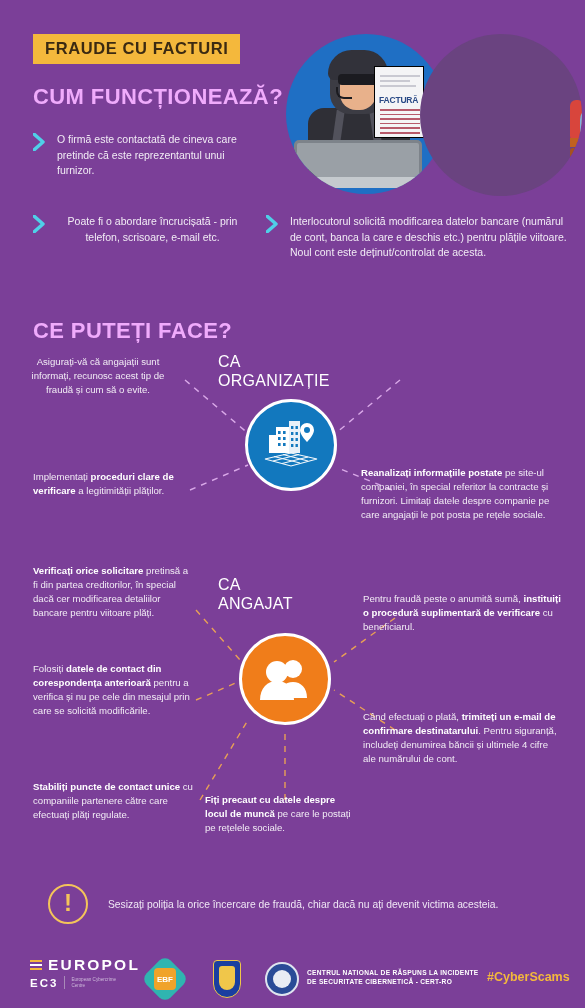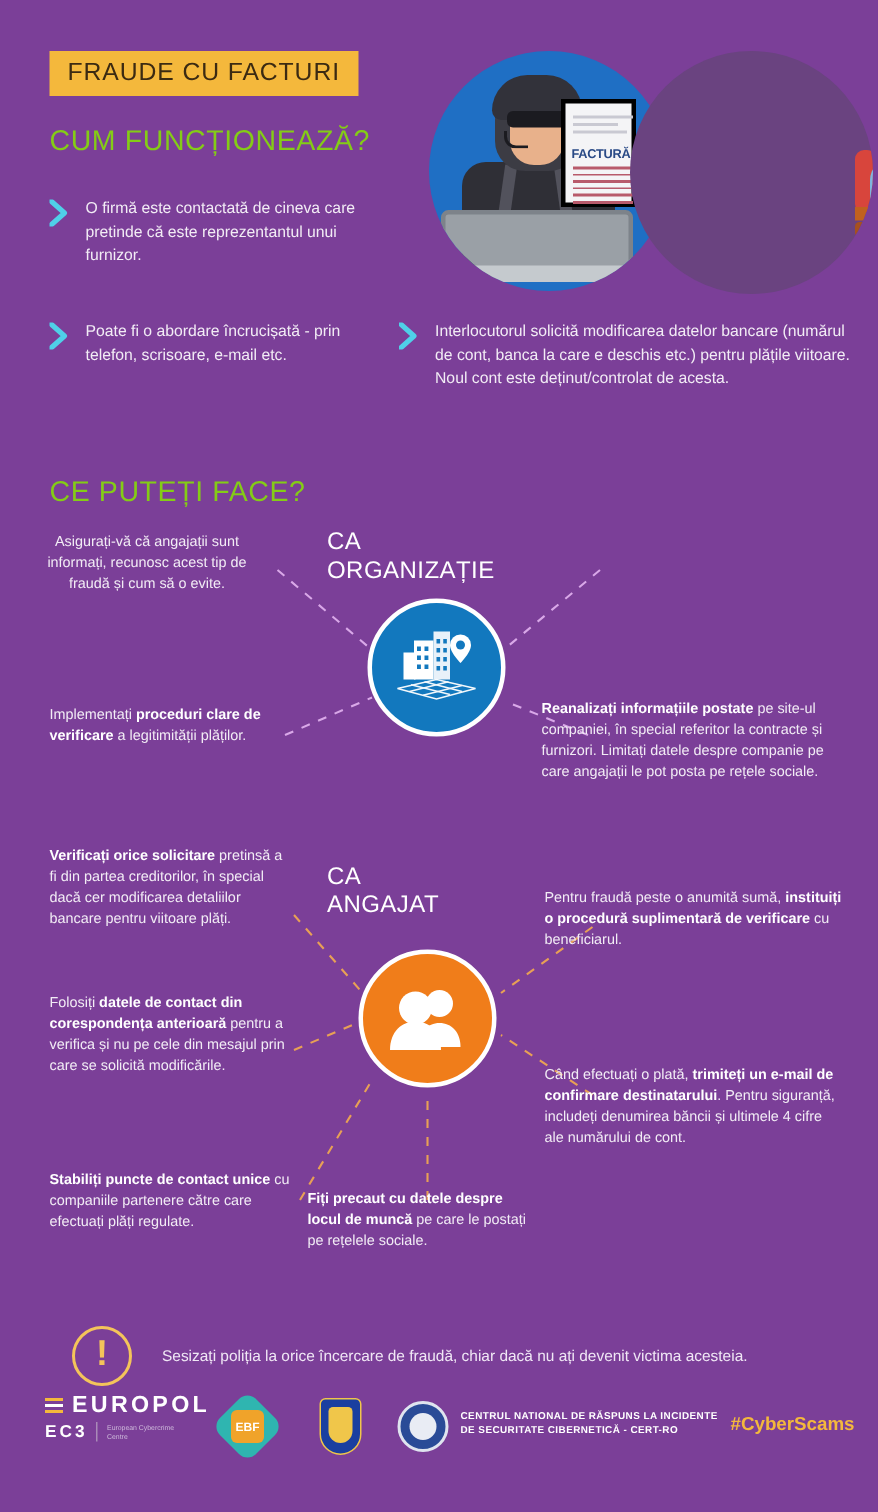--- a/index.html
+++ b/index.html
@@ -13,29 +13,30 @@
     position: relative;
     width: 585px; height: 1008px;
     background: #7b3f98;
   }
 
   
   .title-badge {
     position: absolute; left: 33px; top: 34px;
     background: #f4b83c;
     color: #3b2a12;
-    font-size: 16.5px; font-weight: normal;
+    font-size: 16.5px; font-weight: bold;
     letter-spacing: 0.6px;
     padding: 5px 12px 6px 12px;
   }
   .section-head {
     position: absolute;
-    color: #84cc16;
-    font-size: 19px;
+    color: #f0abfc;
+    font-size: 22px;
     letter-spacing: 0.4px;
+    font-weight: bold;
   }
   #head-how { left: 33px; top: 84px; }
   #head-what { left: 33px; top: 318px; }
 
   
   .hero { position: absolute; left: 272px; top: 28px; width: 312px; height: 172px; }
   .hero-circle-blue {
     position: absolute; left: 14px; top: 6px;
     width: 160px; height: 160px; border-radius: 50%;
     background: #1f6fc4; overflow: hidden;
@@ -75,21 +76,21 @@
   .laptop {
     position: absolute; left: 8px; top: 106px; width: 128px; height: 46px;
     background: #9aa0a6; border-radius: 5px; border: 3px solid #7d838a;
   }
   .laptop-base {
     position: absolute; left: 2px; top: 143px; width: 140px; height: 11px;
     background: #c5cace; border-radius: 3px;
   }
   .invoice {
     position: absolute; left: 88px; top: 32px; width: 50px; height: 72px;
-    background: #f4f4f6; border: 3px solid #000000;
+    background: #f4f4f6; border: 1px solid #000000;
   }
   .inv-line { position: absolute; left: 5px; height: 2px; background: #c9c9d2; }
   .inv-title {
     position: absolute; left: 4px; top: 28px;
     font-size: 8.5px; font-weight: bold; color: #2a4a86; letter-spacing: -0.2px;
   }
   .inv-rowgrid { position: absolute; left: 5px; top: 42px; width: 40px; }
   .inv-rowgrid div { height: 1.6px; background: #b85a6b; margin-bottom: 3px; }
   .desk {
     position: absolute; left: 150px; top: 104px; width: 152px; height: 9px; background: #c1611f;
@@ -98,21 +99,21 @@
   .emp-body { position: absolute; left: 160px; top: 72px; width: 76px; height: 42px; background: #7fb4de; border-radius: 14px 14px 0 0; }
   .chair { position: absolute; left: 150px; top: 66px; width: 14px; height: 42px; background: #d8453c; border-radius: 6px; }
   .chair-seat { position: absolute; left: 150px; top: 114px; width: 46px; height: 10px; background: #a65020; border-radius: 3px; }
 
   
   .bullet { position: absolute; display: flex; gap: 11px; }
   .chev { flex: 0 0 auto; width: 13px; height: 20px; margin-top: 1px; }
   .chev svg { display: block; }
   .btext { color: #f2ecf5; font-size: 10.5px; line-height: 15.5px; }
   #bul-1 { left: 33px; top: 132px; width: 215px; }
-  #bul-2 { left: 33px; top: 214px; width: 215px; }
+  #bul-2 { left: 33px; top: 214px; width: 215px; text-align: center; }
   #bul-3 { left: 266px; top: 214px; width: 305px; }
 
   
   .node-label {
     position: absolute; text-align: left;
     color: #ffffff; font-size: 16px; line-height: 19px; letter-spacing: 0.3px;
   }
   #lbl-org { left: 218px; top: 352px; width: 150px; }
   #lbl-ang { left: 218px; top: 575px; width: 150px; }
   .node-circle {
@@ -142,21 +143,21 @@
   .alert-circle {
     width: 40px; height: 40px; border-radius: 50%;
     border: 2px solid #f4c45a;
     display: flex; align-items: center; justify-content: center;
     color: #f4c45a; font-size: 24px; font-weight: bold; line-height: 1;
     padding-bottom: 3px;
   }
   .alert-text { color: #f0e7f5; font-size: 10.3px; }
 
   
-  .footer { position: absolute; left: 0; top: 920px; width: 585px; height: 60px; }
+  .footer { position: absolute; left: 0; top: 948px; width: 585px; height: 60px; }
   .europol { position: absolute; left: 30px; top: 8px; }
   .europol .e1 { color: #ffffff; font-size: 15.5px; font-weight: bold; letter-spacing: 2.2px; }
   .europol .e2 { color: #ffffff; font-size: 11.5px; font-weight: bold; letter-spacing: 2px; }
   .europol .e3 { color: #cdb8da; font-size: 4.6px; line-height: 6px; }
   .ec3row { display: flex; align-items: center; gap: 6px; margin-top: 2px; }
   .ebf {
     position: absolute; left: 148px; top: 14px; width: 34px; height: 34px;
     background: #2fb5b0; border-radius: 8px; transform: rotate(45deg);
     display: flex; align-items: center; justify-content: center;
   }

